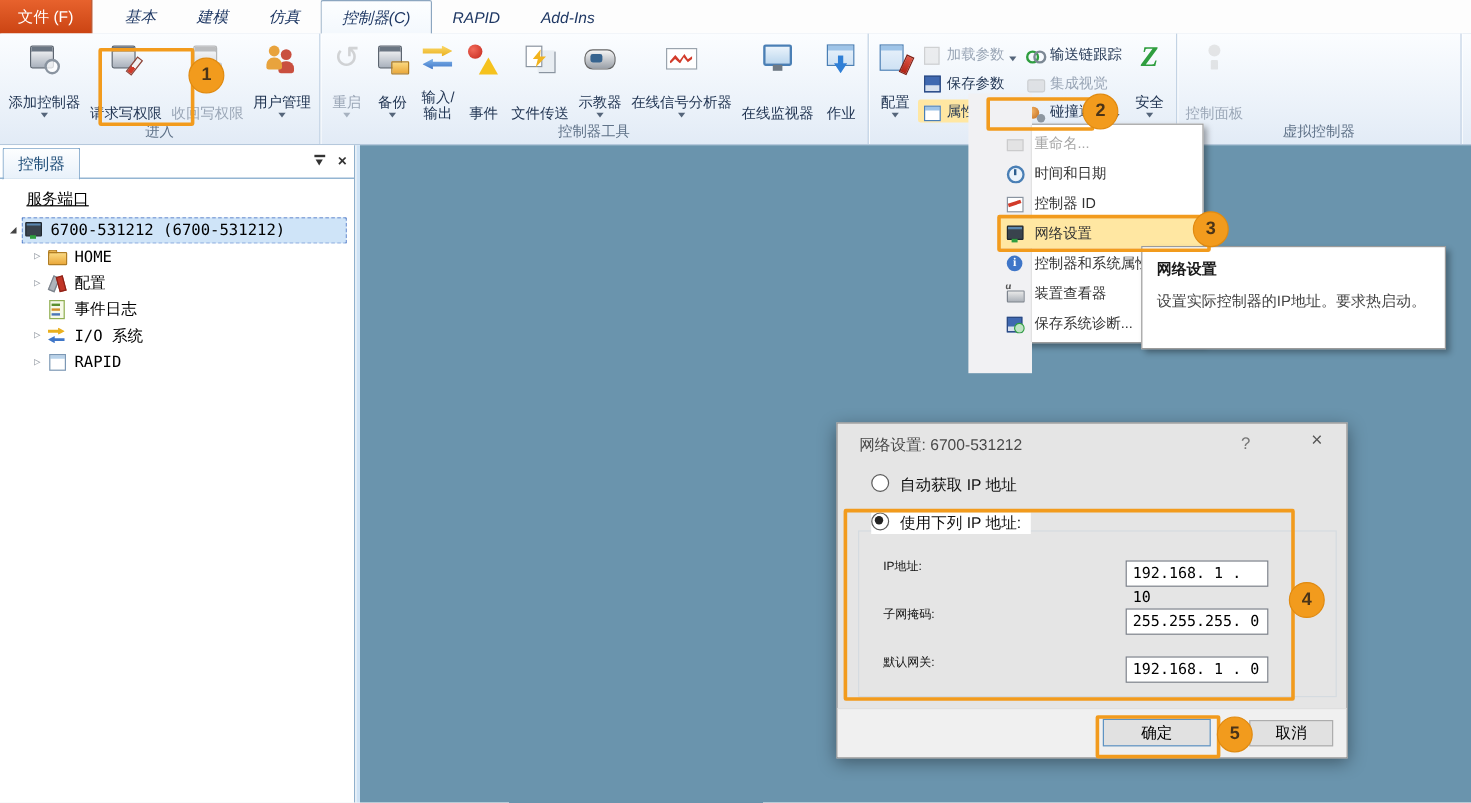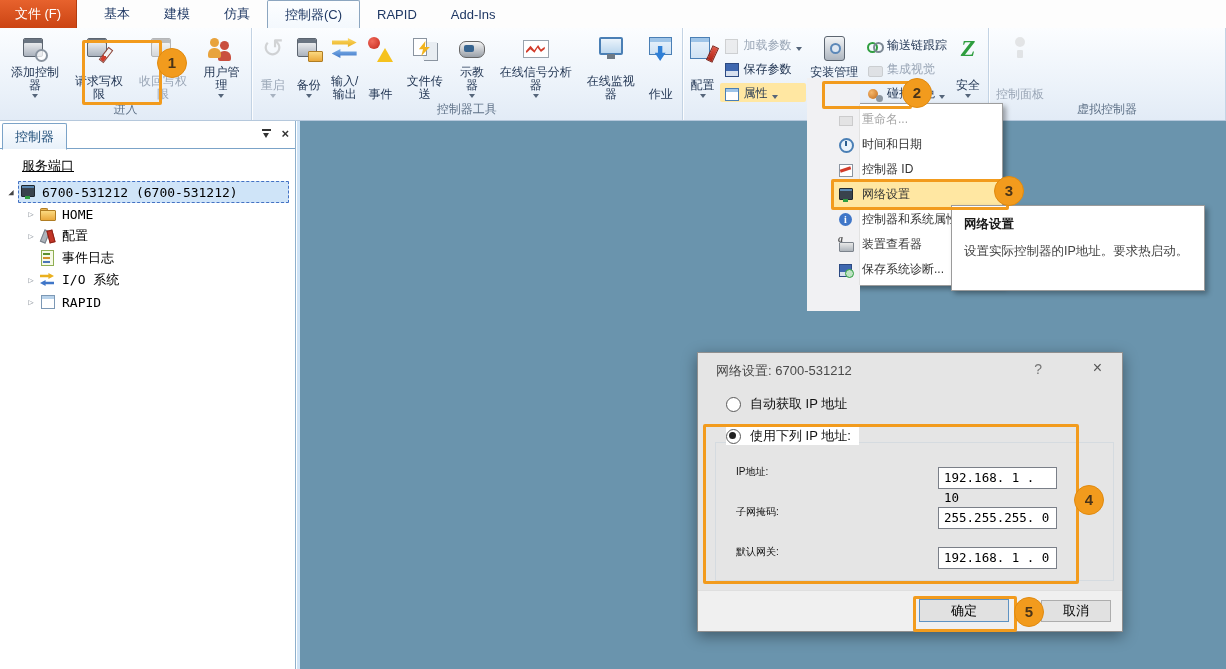--- a/index.html
+++ b/index.html
@@ -3,21 +3,21 @@
 <meta charset="utf-8">
 <style>
   html,body{margin:0;padding:0;}
   body{font-family:"Liberation Sans",sans-serif;}
   .screen{position:relative;width:1226px;height:669px;background:#fff;overflow:hidden;}
 
   
   .tabbar{position:absolute;left:0;top:0;width:1226px;height:28px;background:#fdfdfd;border-bottom:1px solid #b5c8dc;display:flex;align-items:stretch;}
   .file-tab{width:76px;display:flex;align-items:center;justify-content:center;color:#fff;font-size:13px;
     background:linear-gradient(#e7622d,#cb4413);border-right:1px solid #b33c10;cursor:default;}
-  .tabs{display:flex;margin-left:10px;}
+  .tabs{display:flex;margin-left:10px;font-style:italic;}
   .tab{display:flex;align-items:center;padding:0 17px;font-size:13px;color:#1f3864;cursor:default;}
   .tab.active{background:linear-gradient(#fdfeff,#f3f8fd);border:1px solid #8ca6c0;border-bottom:none;margin-bottom:-1px;border-radius:2px 2px 0 0;}
 
   
   .ribbon{position:absolute;left:0;top:28px;width:1226px;height:93px;box-sizing:border-box;display:flex;
     background:linear-gradient(#fbfdff,#eaf1f9 70%,#e2ebf6);border-bottom:1px solid #b5c8dc;}
   .rib-group{position:relative;display:flex;align-items:flex-start;padding:4px 3px 18px 3px;border-right:1px solid #c3d3e4;box-shadow:1px 0 0 rgba(255,255,255,.85);}
   .rib-label{position:absolute;bottom:2px;left:0;right:0;text-align:center;font-size:12px;color:#5f7288;white-space:nowrap;}
   .bigbtn{display:flex;flex-direction:column;align-items:center;min-width:34px;height:70px;box-sizing:border-box;padding:2px 4px 1px;border-radius:3px;}
   .bigbtn .blabel{margin-top:auto;font-size:12px;line-height:13px;color:#1e3250;text-align:center;white-space:pre-line;}
@@ -141,21 +141,21 @@
     box-shadow:3px 3px 5px rgba(0,0,0,.3);z-index:60;padding:10px 12px;}
   .tooltip .tt-title{font-size:12.5px;font-weight:bold;color:#1a1a1a;}
   .tooltip .tt-body{margin-top:9px;font-size:12.5px;color:#444;line-height:1.55;}
 
   
   .dialog{position:absolute;left:697px;top:352px;width:426px;height:280px;box-sizing:border-box;background:#e5e5e5;border:1px solid #8f8f8f;
     box-shadow:0 4px 14px rgba(0,0,0,.4);z-index:30;}
   .dlg-title{position:absolute;left:18px;top:9px;font-size:13px;color:#4a4a4a;}
   .dlg-help{position:absolute;right:80px;top:8px;font-size:14px;color:#777;}
   .dlg-close{position:absolute;right:20px;top:6px;font-size:16px;color:#555;}
-  .radio-row{position:absolute;left:28px;display:flex;align-items:center;gap:9px;font-size:13px;color:#111;}
+  .radio-row{position:absolute;left:28px;display:flex;gap:9px;font-size:13px;color:#111;}
   .radio{width:13px;height:13px;border:1px solid #5a5a5a;border-radius:50%;background:#fff;position:relative;flex:none;}
   .radio.sel::after{content:"";position:absolute;left:2px;top:2px;width:7px;height:7px;border-radius:50%;background:#222;}
   .fieldset{position:absolute;left:17px;top:89px;width:397px;height:137px;border:1px solid #d5dbe0;}
   .radio-manual{top:74px;background:#fff;padding-right:8px;z-index:2;}
   .frow{position:absolute;left:38px;font-size:10px;color:#111;}
   .fval{position:absolute;left:240px;width:119px;height:22px;box-sizing:border-box;border:1px solid #7a7f88;background:#fff;
     font-family:"DejaVu Sans Mono",monospace;font-size:12.5px;line-height:20px;padding-left:5px;color:#000;}
   .dlg-footer{position:absolute;left:0;right:0;bottom:0;height:40px;background:#f0f0f0;border-top:1px solid #dfdfdf;}
   .dbtn{position:absolute;box-sizing:border-box;background:#e1e1e1;border:1px solid #adadad;font-size:13px;color:#000;text-align:center;}
   .btn-ok{left:221px;top:8px;width:90px;height:23px;line-height:21px;border-color:#5e93c3;}
@@ -273,25 +273,20 @@
           </div>
           <div class="smbtn">
             <span class="ic sm save-params-icon"></span>
             <span>保存参数</span>
           </div>
           <div class="smbtn hl">
             <span class="ic sm properties-icon"></span>
             <span>属性</span>
             <span class="sarrow"></span>
           </div>
-        </div>
-        <div class="bigbtn">
-          <span class="ic installation-manager-icon"></span>
-          <div class="blabel">安装管理器</div>
-          <div class="ddarrow"></div>
         </div>
         <div class="stack">
           <div class="smbtn">
             <span class="ic sm conveyor-tracking-icon"></span>
             <span>输送链跟踪</span>
           </div>
           <div class="smbtn disabled">
             <span class="ic sm integrated-vision-icon"></span>
             <span>集成视觉</span>
           </div>

